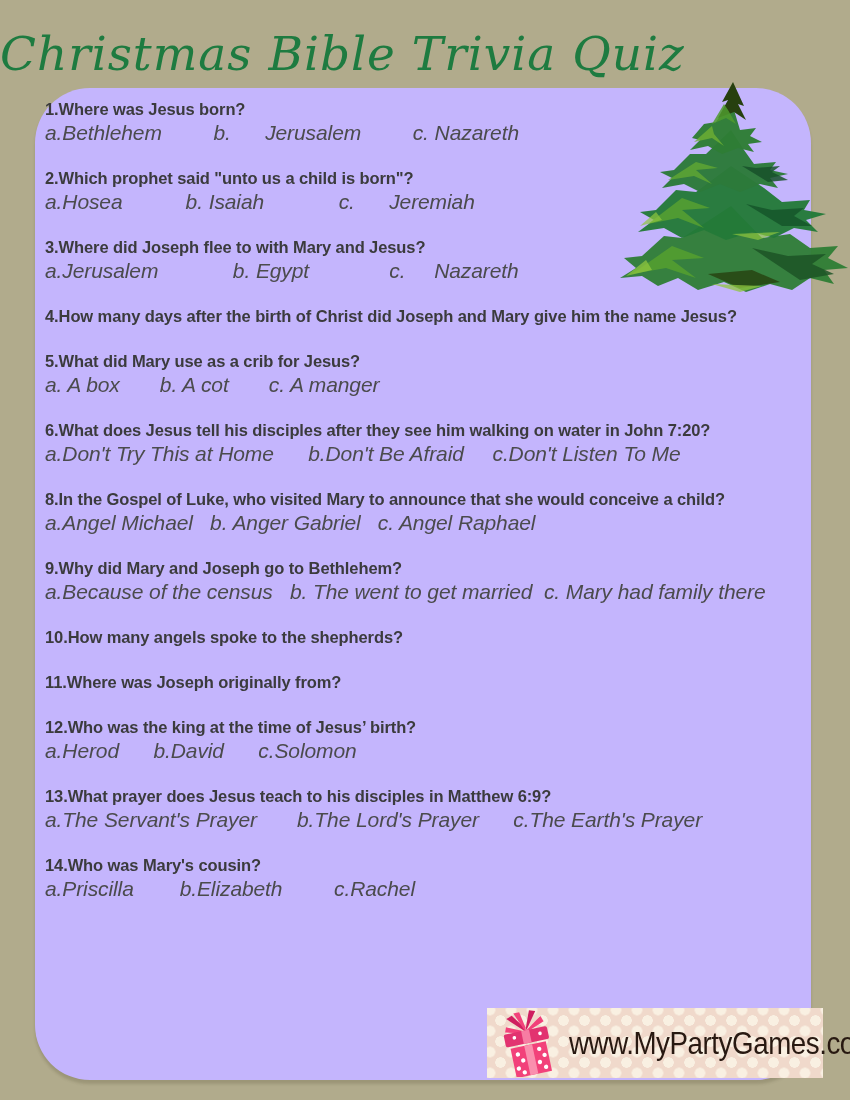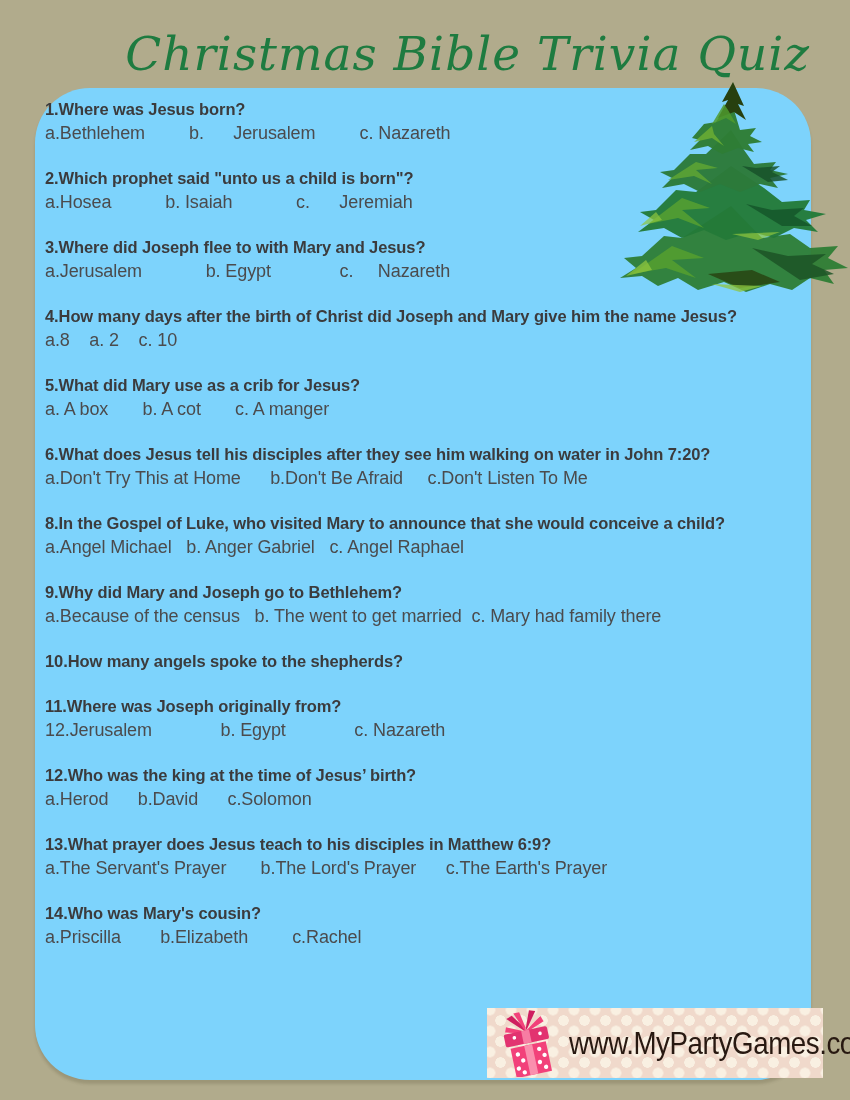--- a/index.html
+++ b/index.html
@@ -6,53 +6,54 @@
   html, body { width: 850px; height: 1100px; }
   body {
     position: relative;
     background: #b1ab8c;
     font-family: "Liberation Sans", sans-serif;
     overflow: hidden;
   }
   .page-title {
     position: absolute;
     top: 26px; left: 0; right: 40px;
-    text-align: right;
+    text-align: left;
     font-family: "DejaVu Serif", serif;
     font-style: italic;
     font-weight: 500;
     font-size: 47px;
     letter-spacing: 1px;
     color: #1e7b40;
     z-index: 1;
   }
   .quiz-panel {
     position: absolute;
     left: 35px; top: 88px;
     width: 776px; height: 992px;
-    background: #7dd3fc;
+    background: #c4b5fd;
     border-radius: 55px;
     box-shadow: 0 4px 3px rgba(60,55,30,0.18);
     z-index: 0;
   }
   .question-list { padding: 9px 14px 0 10px; }
   .q-block { margin-bottom: 21px; }
   .q-text {
     font-weight: bold;
     font-size: 16.5px;
     line-height: 24px;
     color: #3b3b3d;
     letter-spacing: -0.1px;
   }
   .q-opts {
-    font-size: 18px;
+    font-size: 21px;
     line-height: 24px;
     color: #4b4b4d;
     white-space: pre-wrap;
     letter-spacing: -0.1px;
+    font-style: italic;
   }
   .tree-wrap {
     position: absolute;
     left: 612px; top: 78px;
     width: 238px; height: 226px;
     z-index: 2;
     pointer-events: none;
   }
   .logo-banner {
     position: absolute;
@@ -96,21 +97,20 @@
     <div class="q-opts">a.Hosea           b. Isaiah             c.      Jeremiah</div>
   </div>
 
   <div class="q-block">
     <div class="q-text">3.Where did Joseph flee to with Mary and Jesus?</div>
     <div class="q-opts">a.Jerusalem             b. Egypt              c.     Nazareth</div>
   </div>
 
   <div class="q-block">
     <div class="q-text">4.How many days after the birth of Christ did Joseph and Mary give him the name Jesus?</div>
-    <div class="q-opts">a.8    a. 2    c. 10</div>
   </div>
 
   <div class="q-block">
     <div class="q-text">5.What did Mary use as a crib for Jesus?</div>
     <div class="q-opts">a. A box       b. A cot       c. A manger</div>
   </div>
 
   <div class="q-block">
     <div class="q-text">6.What does Jesus tell his disciples after they see him walking on water in John 7:20?</div>
     <div class="q-opts">a.Don't Try This at Home      b.Don't Be Afraid     c.Don't Listen To Me</div>
@@ -126,21 +126,20 @@
     <div class="q-text">9.Why did Mary and Joseph go to Bethlehem?</div>
     <div class="q-opts">a.Because of the census   b. The went to get married  c. Mary had family there</div>
   </div>
 
   <div class="q-block">
     <div class="q-text">10.How many angels spoke to the shepherds?</div>
   </div>
 
   <div class="q-block">
     <div class="q-text">11.Where was Joseph originally from?</div>
-    <div class="q-opts">12.Jerusalem              b. Egypt              c. Nazareth</div>
   </div>
 
   <div class="q-block">
     <div class="q-text">12.Who was the king at the time of Jesus’ birth?</div>
     <div class="q-opts">a.Herod      b.David      c.Solomon</div>
   </div>
 
   <div class="q-block">
     <div class="q-text">13.What prayer does Jesus teach to his disciples in Matthew 6:9?</div>
     <div class="q-opts">a.The Servant's Prayer       b.The Lord's Prayer      c.The Earth's Prayer</div>

